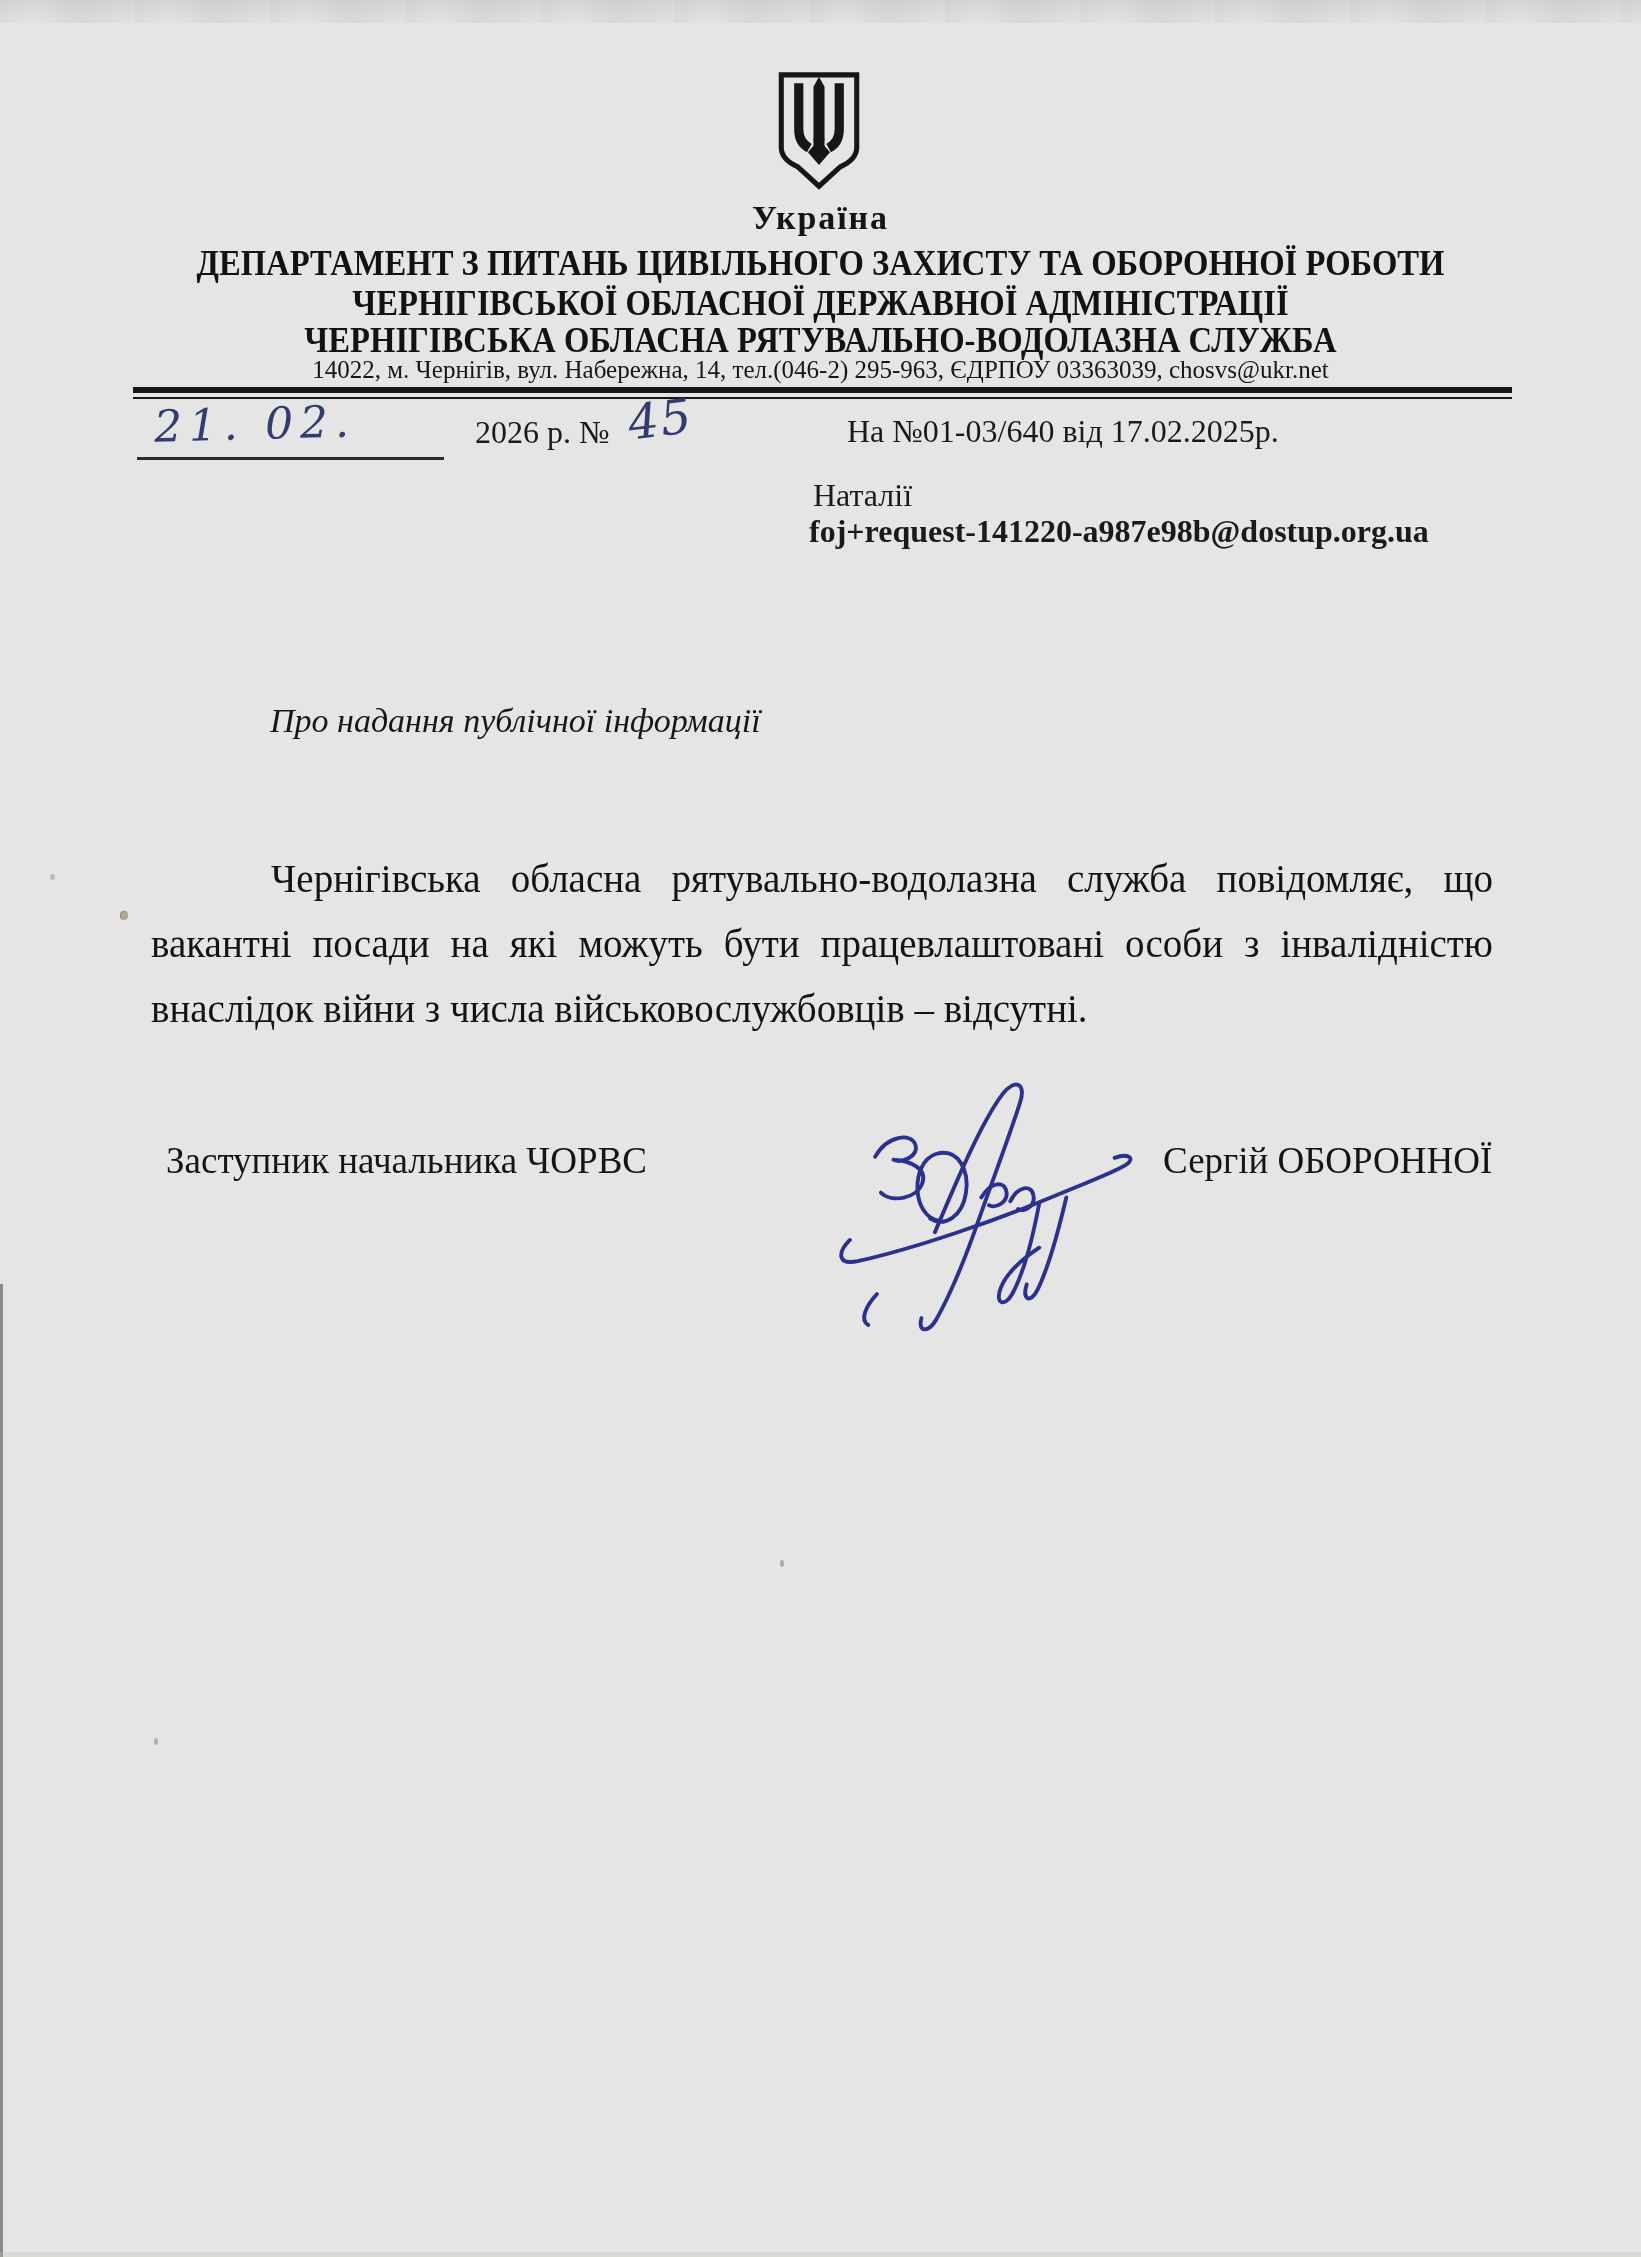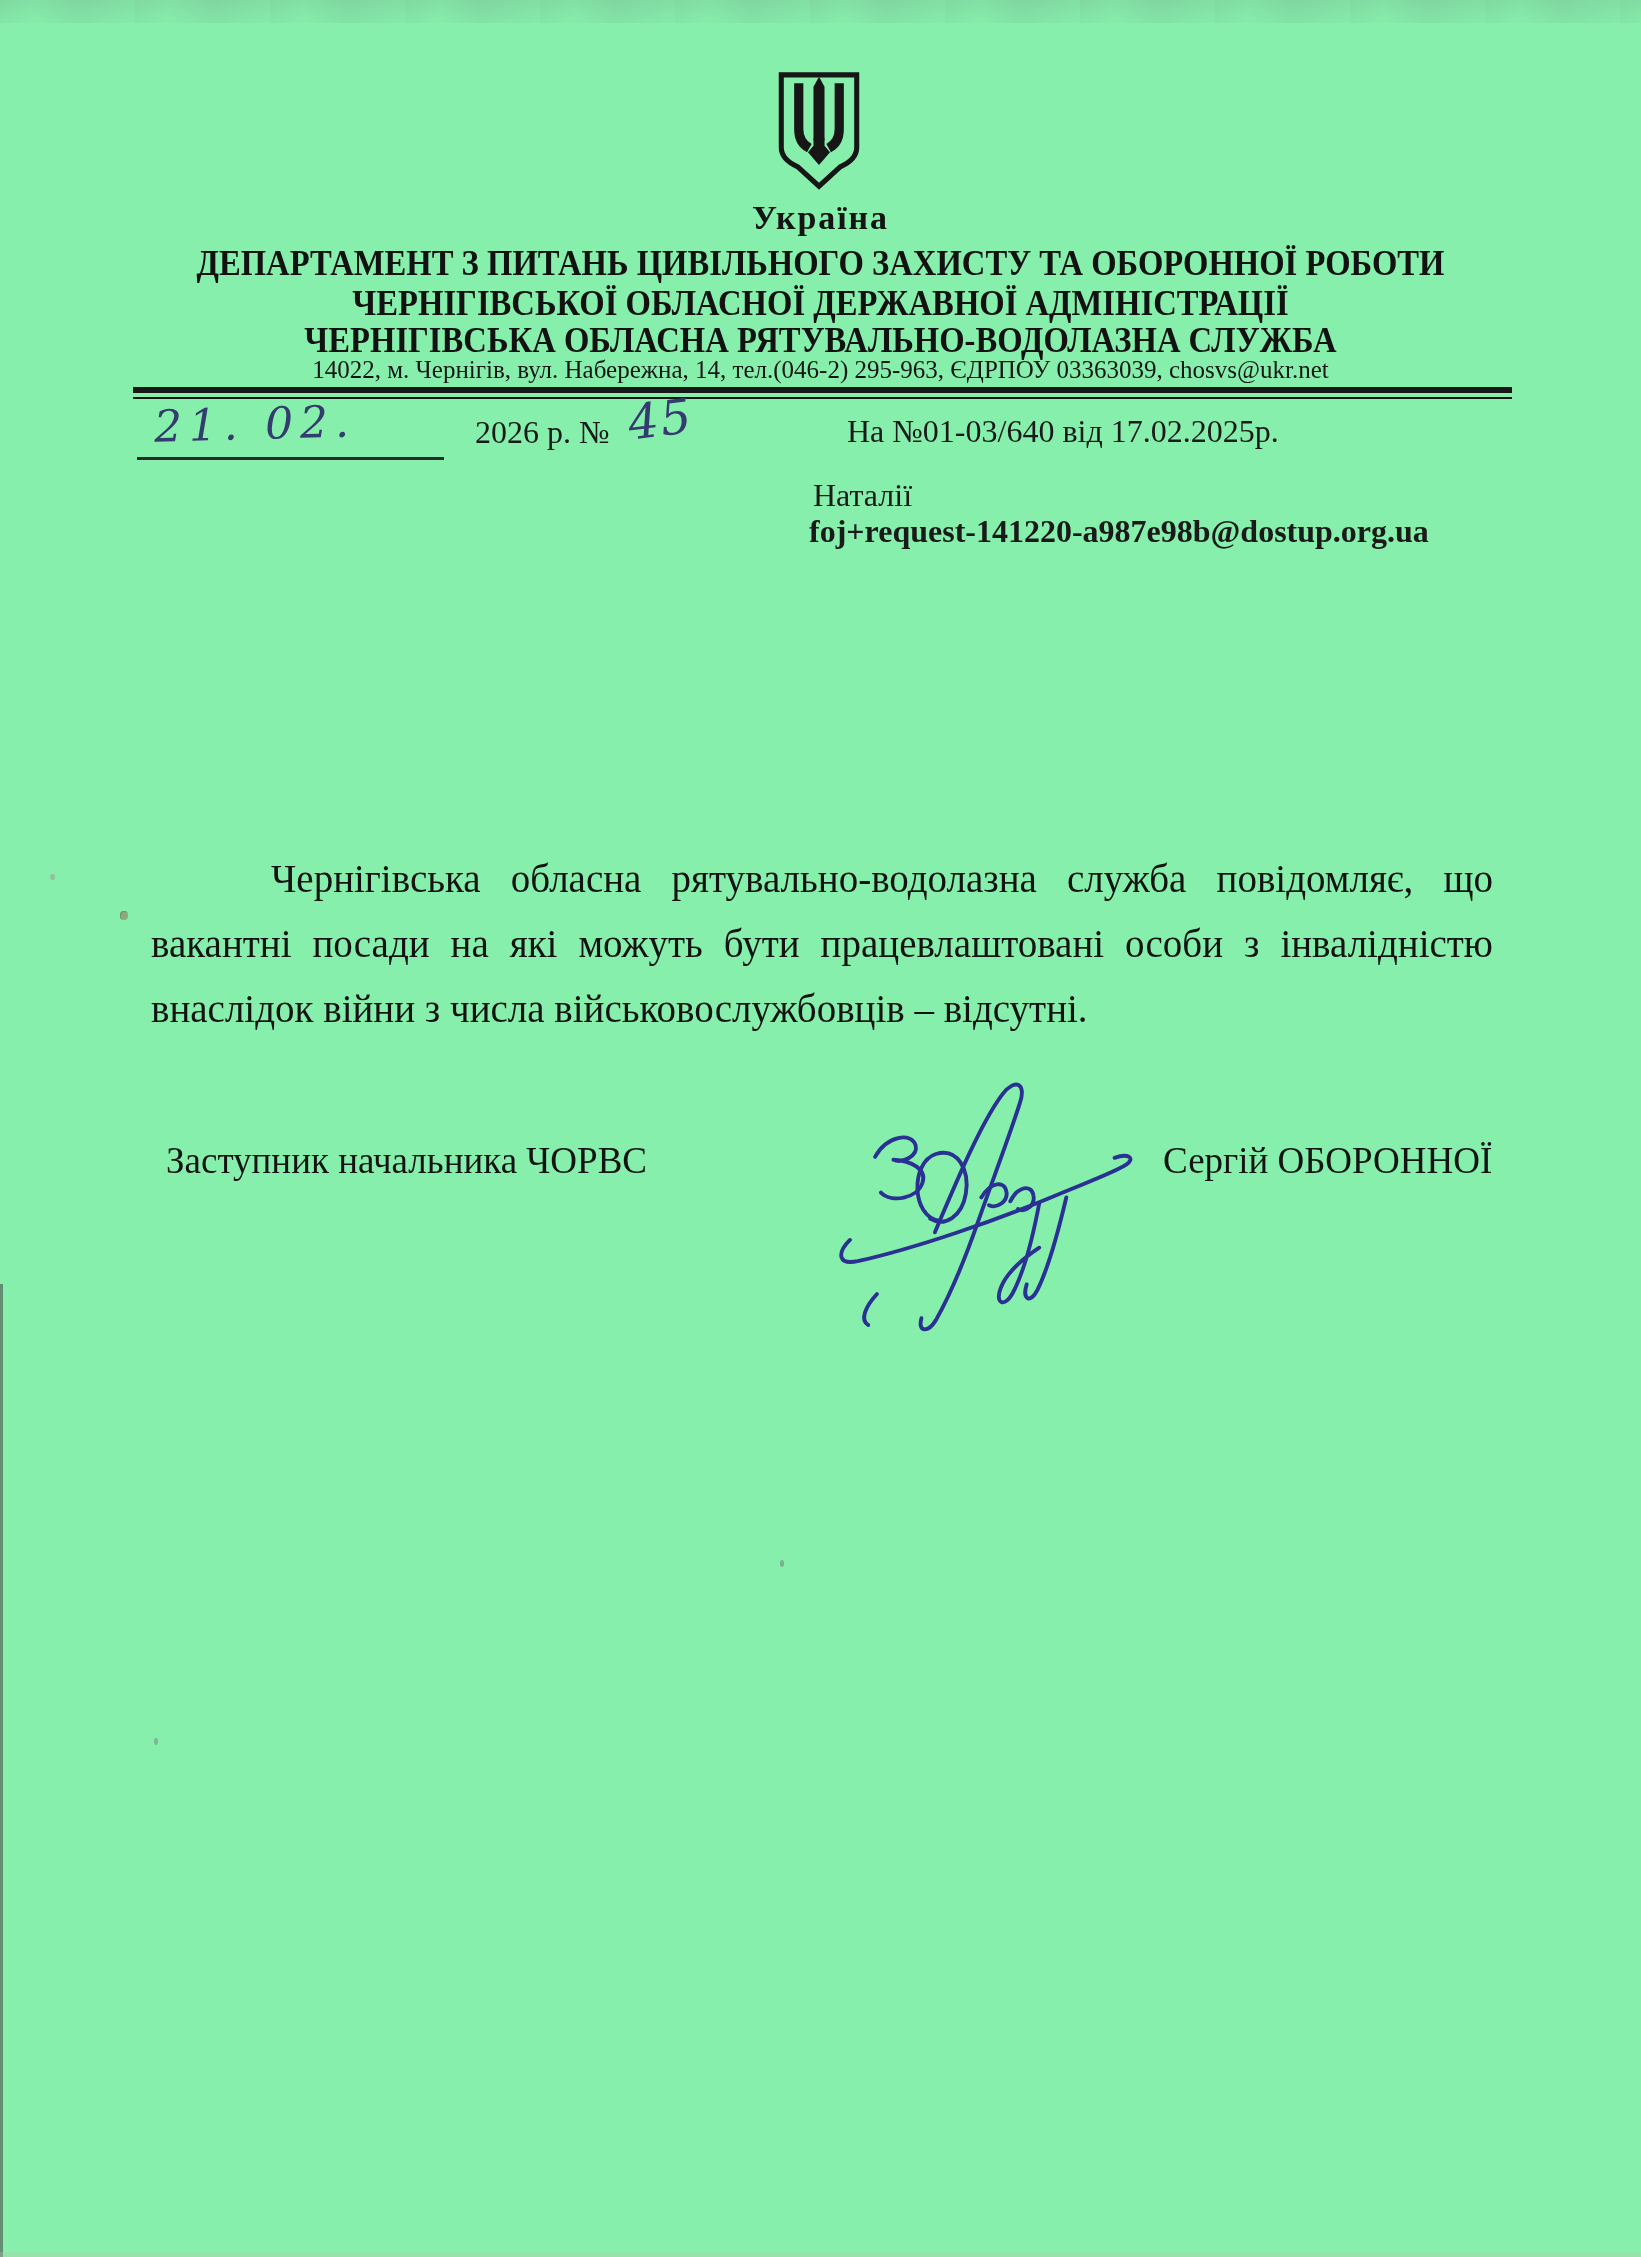--- a/index.html
+++ b/index.html
@@ -1,20 +1,20 @@
 <!DOCTYPE html>
 <html><head>
 <meta charset="utf-8">
 <style>
   html, body { margin: 0; padding: 0; background: #ffffff; }
   .page {
     position: relative;
     width: 1641px;
     height: 2257px;
-    background: #86efac;
+    background: #e5e5e5;
     overflow: hidden;
     font-family: "Liberation Serif", "DejaVu Serif", serif;
     color: #1a1a1a;
   }
   
   .top-noise {
     position: absolute; left: 0; top: 0; width: 100%; height: 23px;
     background:
       repeating-linear-gradient(90deg, rgba(90,90,95,0.07) 0px, rgba(90,90,95,0.02) 34px, rgba(90,90,95,0.09) 77px, rgba(90,90,95,0.03) 135px),
       linear-gradient(180deg, rgba(110,110,115,0.10), rgba(110,110,115,0.02) 70%, rgba(0,0,0,0));
@@ -129,20 +129,21 @@
   <div class="rule"></div>
 
   <div class="hw-date handwriting">21. 02.</div>
   <div class="date-underline"></div>
   <div class="date-label">2026 р. №</div>
   <div class="hw-num handwriting">45</div>
   <div class="reply-ref">На №01-03/640 від 17.02.2025р.</div>
   <div class="recipient-name">Наталії</div>
   <div class="recipient-email">foj+request-141220-a987e98b@dostup.org.ua</div>
 
+  <div class="subject">Про надання публічної інформації</div>
 
   <div class="body-par">
     <div class="bl j first">Чернігівська обласна рятувально-водолазна служба повідомляє, що</div>
     <div class="bl j">вакантні посади на які можуть бути працевлаштовані особи з інвалідністю</div>
     <div class="bl">внаслідок війни з числа військовослужбовців – відсутні.</div>
   </div>
 
   <div class="sig-title">Заступник начальника ЧОРВС</div>
 
   <svg class="sig-svg" viewBox="0 0 380 322">

